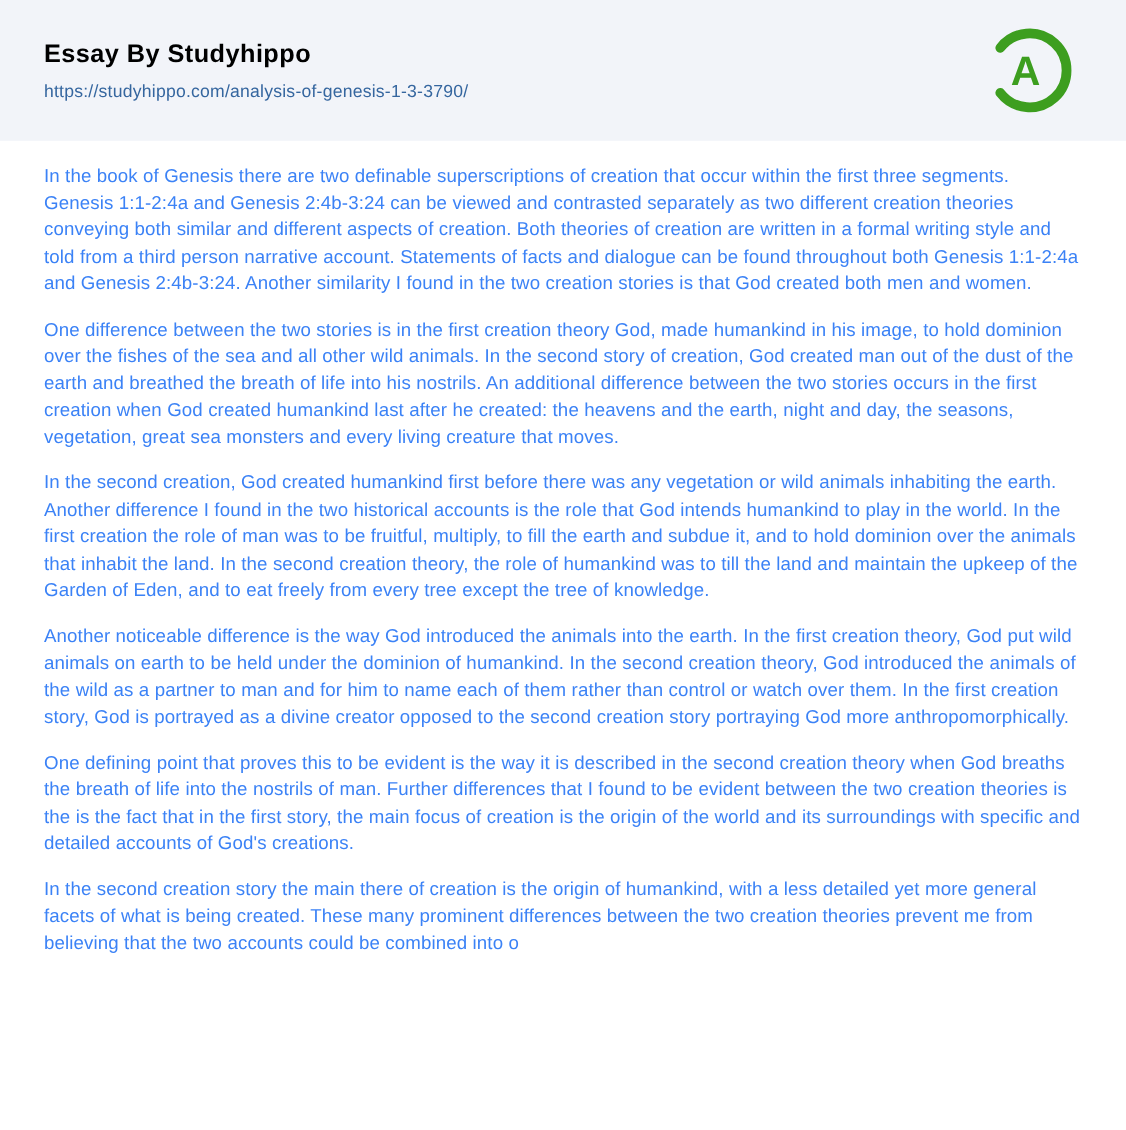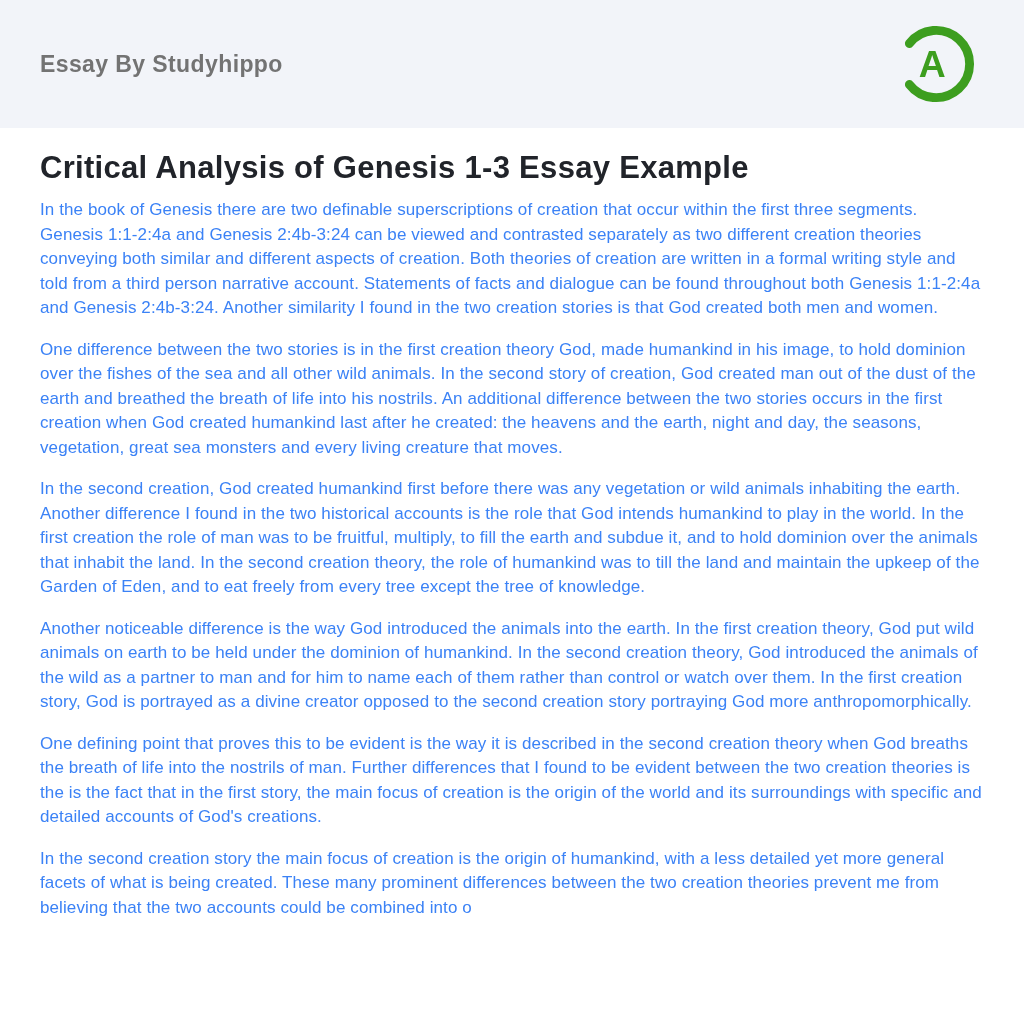--- a/index.html
+++ b/index.html
@@ -14,21 +14,21 @@
   .banner {
     height: 128px;
     background: #f2f4f9;
     display: flex;
     align-items: center;
     justify-content: space-between;
     padding: 0 46px 0 40px;
   }
   .banner-text { display: flex; flex-direction: column; gap: 13px; }
   .site-label {
-    color: #737373;
+    color: #000000;
     font-size: 23px;
     font-weight: bold;
     letter-spacing: 0.4px;
   }
   .source-url {
     color: #35669f;
     font-size: 16px;
     font-weight: normal;
     letter-spacing: 0.2px;
     text-decoration: none;
@@ -60,30 +60,30 @@
     line-height: 24.5px;
     margin-bottom: 17px;
   }
 </style>
 </head>
 <body>
 
 <header class="banner">
   <div class="banner-text">
     <div class="site-label">Essay By Studyhippo</div>
+    <a class="source-url" href="#">https://studyhippo.com/analysis-of-genesis-1-3-3790/</a>
   </div>
   <div class="logo">
     <svg viewBox="0 0 90 90">
       <path d="M 16.45 23.08 A 36 36 0 1 1 16.45 66.92" fill="none" stroke="#3d9e1f" stroke-width="9.5" stroke-linecap="round"></path>
       <text x="41" y="59" text-anchor="middle" font-size="40">A</text>
     </svg>
   </div>
 </header>
 
 <main class="article">
-  <h1 class="essay-title">Critical Analysis of Genesis 1-3 Essay Example</h1>
   <p class="essay-paragraph">In the book of Genesis there are two definable superscriptions of creation that occur within the first three segments. Genesis 1:1-2:4a and Genesis 2:4b-3:24 can be viewed and contrasted separately as two different creation theories conveying both similar and different aspects of creation. Both theories of creation are written in a formal writing style and told from a third person narrative account. Statements of facts and dialogue can be found throughout both Genesis 1:1-2:4a and Genesis 2:4b-3:24. Another similarity I found in the two creation stories is that God created both men and women.</p>
   <p class="essay-paragraph">One difference between the two stories is in the first creation theory God, made humankind in his image, to hold dominion over the fishes of the sea and all other wild animals. In the second story of creation, God created man out of the dust of the earth and breathed the breath of life into his nostrils. An additional difference between the two stories occurs in the first creation when God created humankind last after he created: the heavens and the earth, night and day, the seasons, vegetation, great sea monsters and every living creature that moves.</p>
   <p class="essay-paragraph">In the second creation, God created humankind first before there was any vegetation or wild animals inhabiting the earth. Another difference I found in the two historical accounts is the role that God intends humankind to play in the world. In the first creation the role of man was to be fruitful, multiply, to fill the earth and subdue it, and to hold dominion over the animals that inhabit the land. In the second creation theory, the role of humankind was to till the land and maintain the upkeep of the Garden of Eden, and to eat freely from every tree except the tree of knowledge.</p>
   <p class="essay-paragraph">Another noticeable difference is the way God introduced the animals into the earth. In the first creation theory, God put wild animals on earth to be held under the dominion of humankind. In the second creation theory, God introduced the animals of the wild as a partner to man and for him to name each of them rather than control or watch over them. In the first creation story, God is portrayed as a divine creator opposed to the second creation story portraying God more anthropomorphically.</p>
   <p class="essay-paragraph">One defining point that proves this to be evident is the way it is described in the second creation theory when God breaths the breath of life into the nostrils of man. Further differences that I found to be evident between the two creation theories is the is the fact that in the first story, the main focus of creation is the origin of the world and its surroundings with specific and detailed accounts of God's creations.</p>
-  <p class="essay-paragraph">In the second creation story the main focus of creation is the origin of humankind, with a less detailed yet more general facets of what is being created. These many prominent differences between the two creation theories prevent me from believing that the two accounts could be combined into o</p>
+  <p class="essay-paragraph">In the second creation story the main there of creation is the origin of humankind, with a less detailed yet more general facets of what is being created. These many prominent differences between the two creation theories prevent me from believing that the two accounts could be combined into o</p>
 </main>
 
 </body></html>

